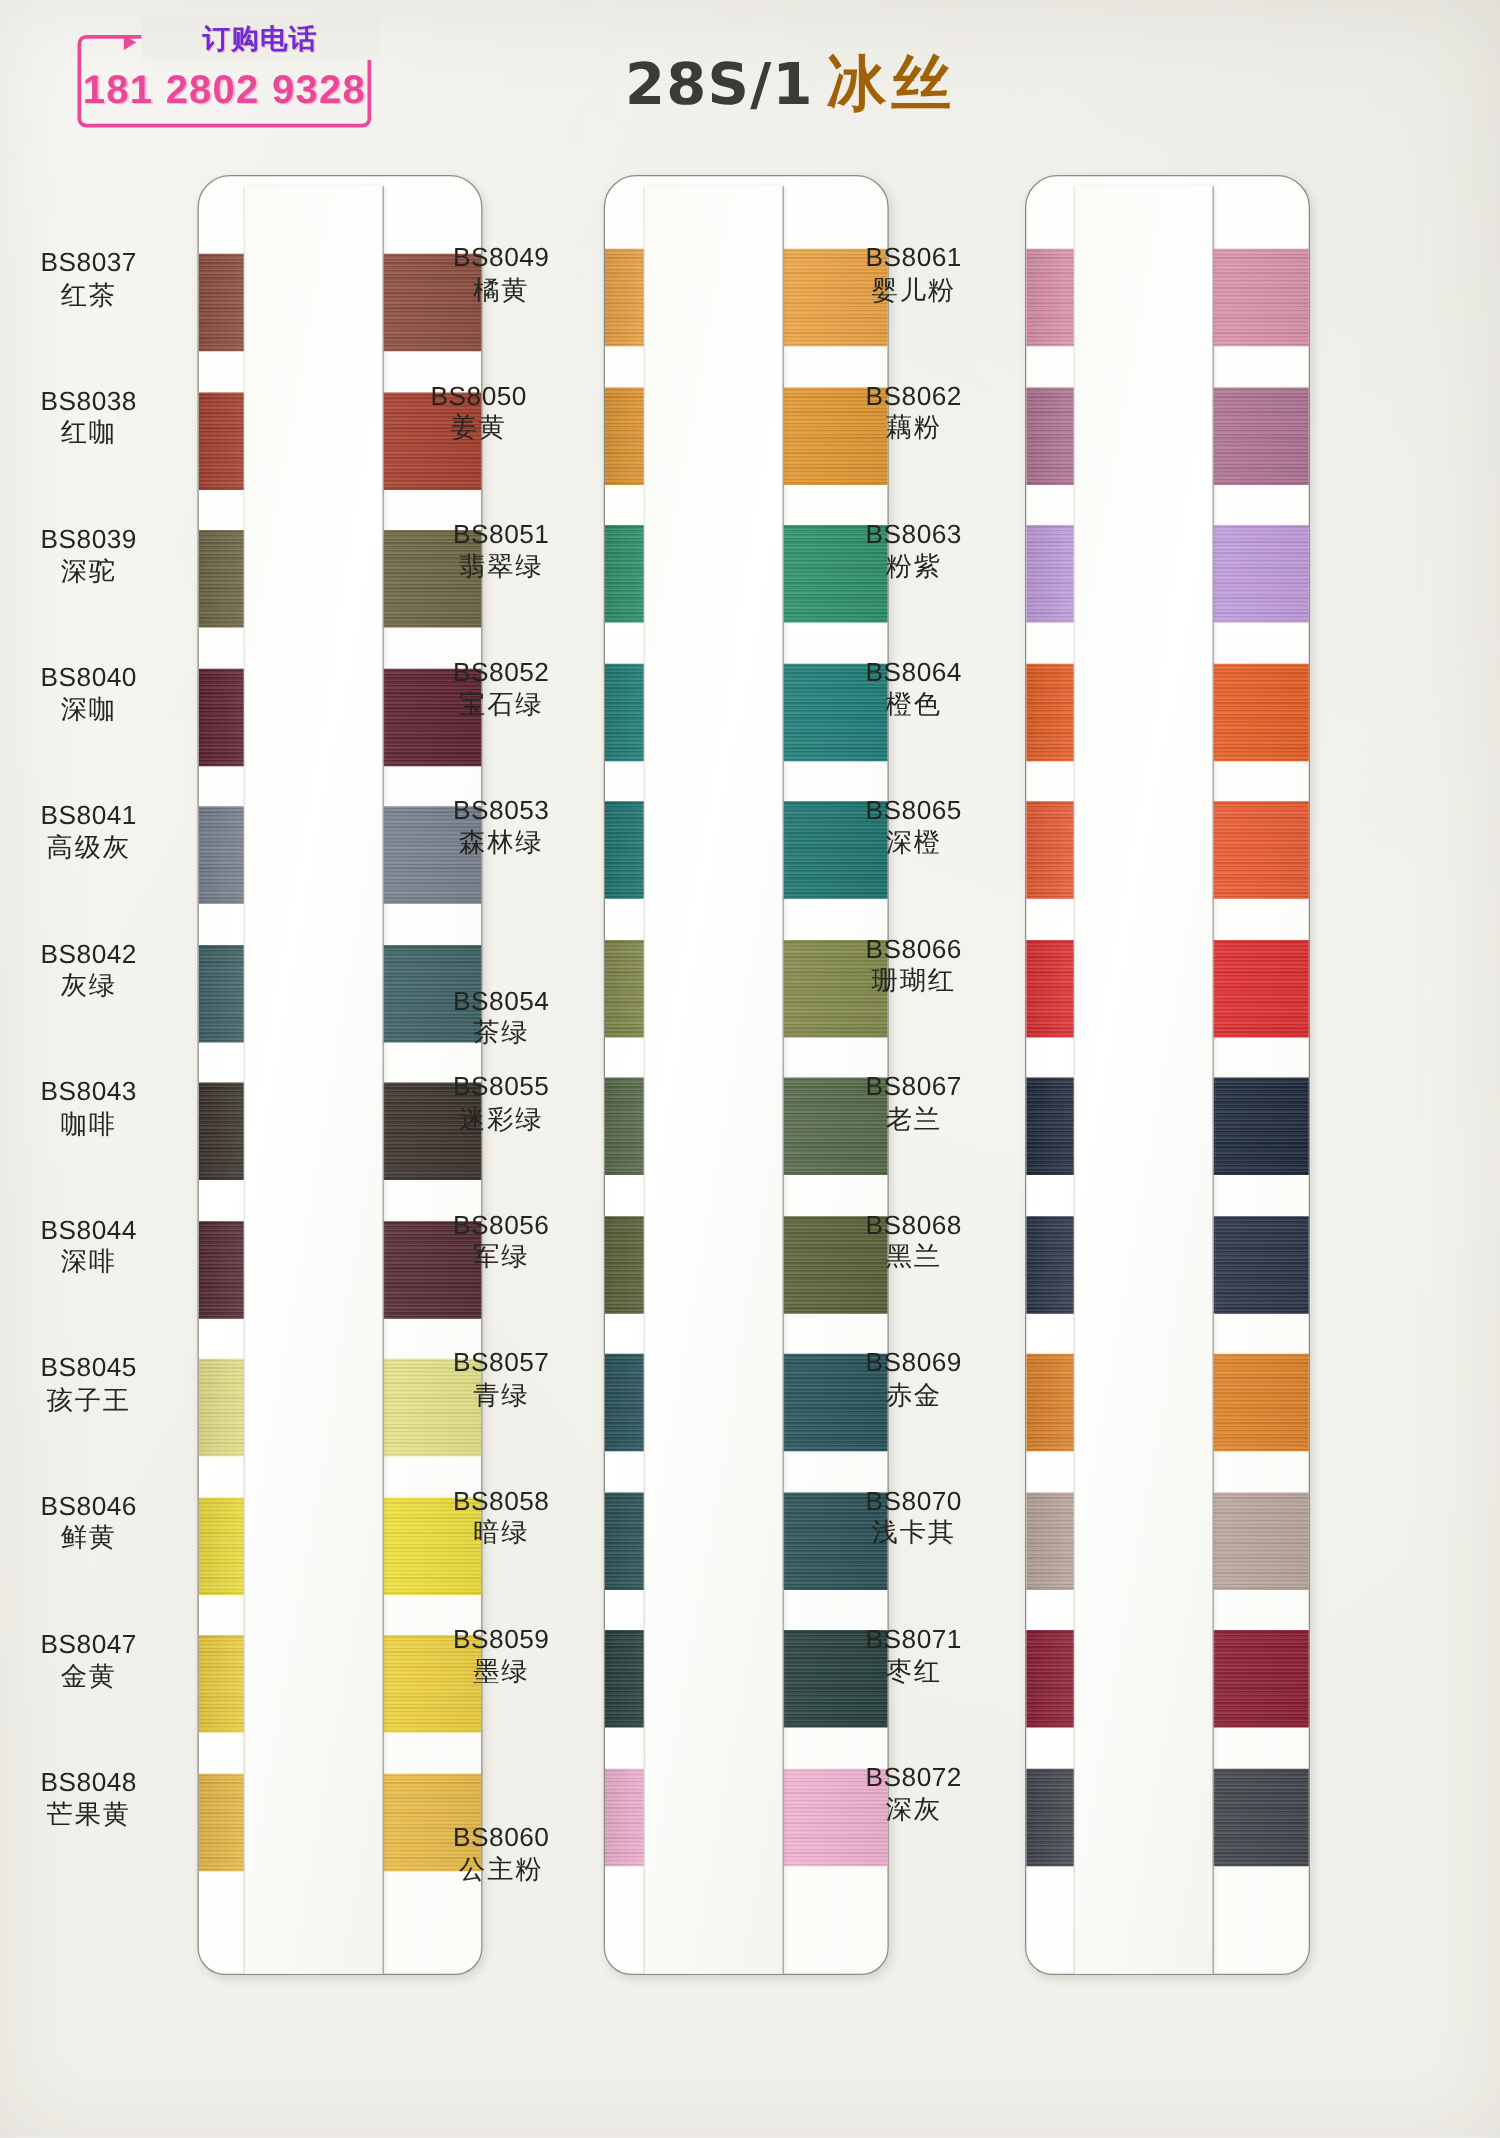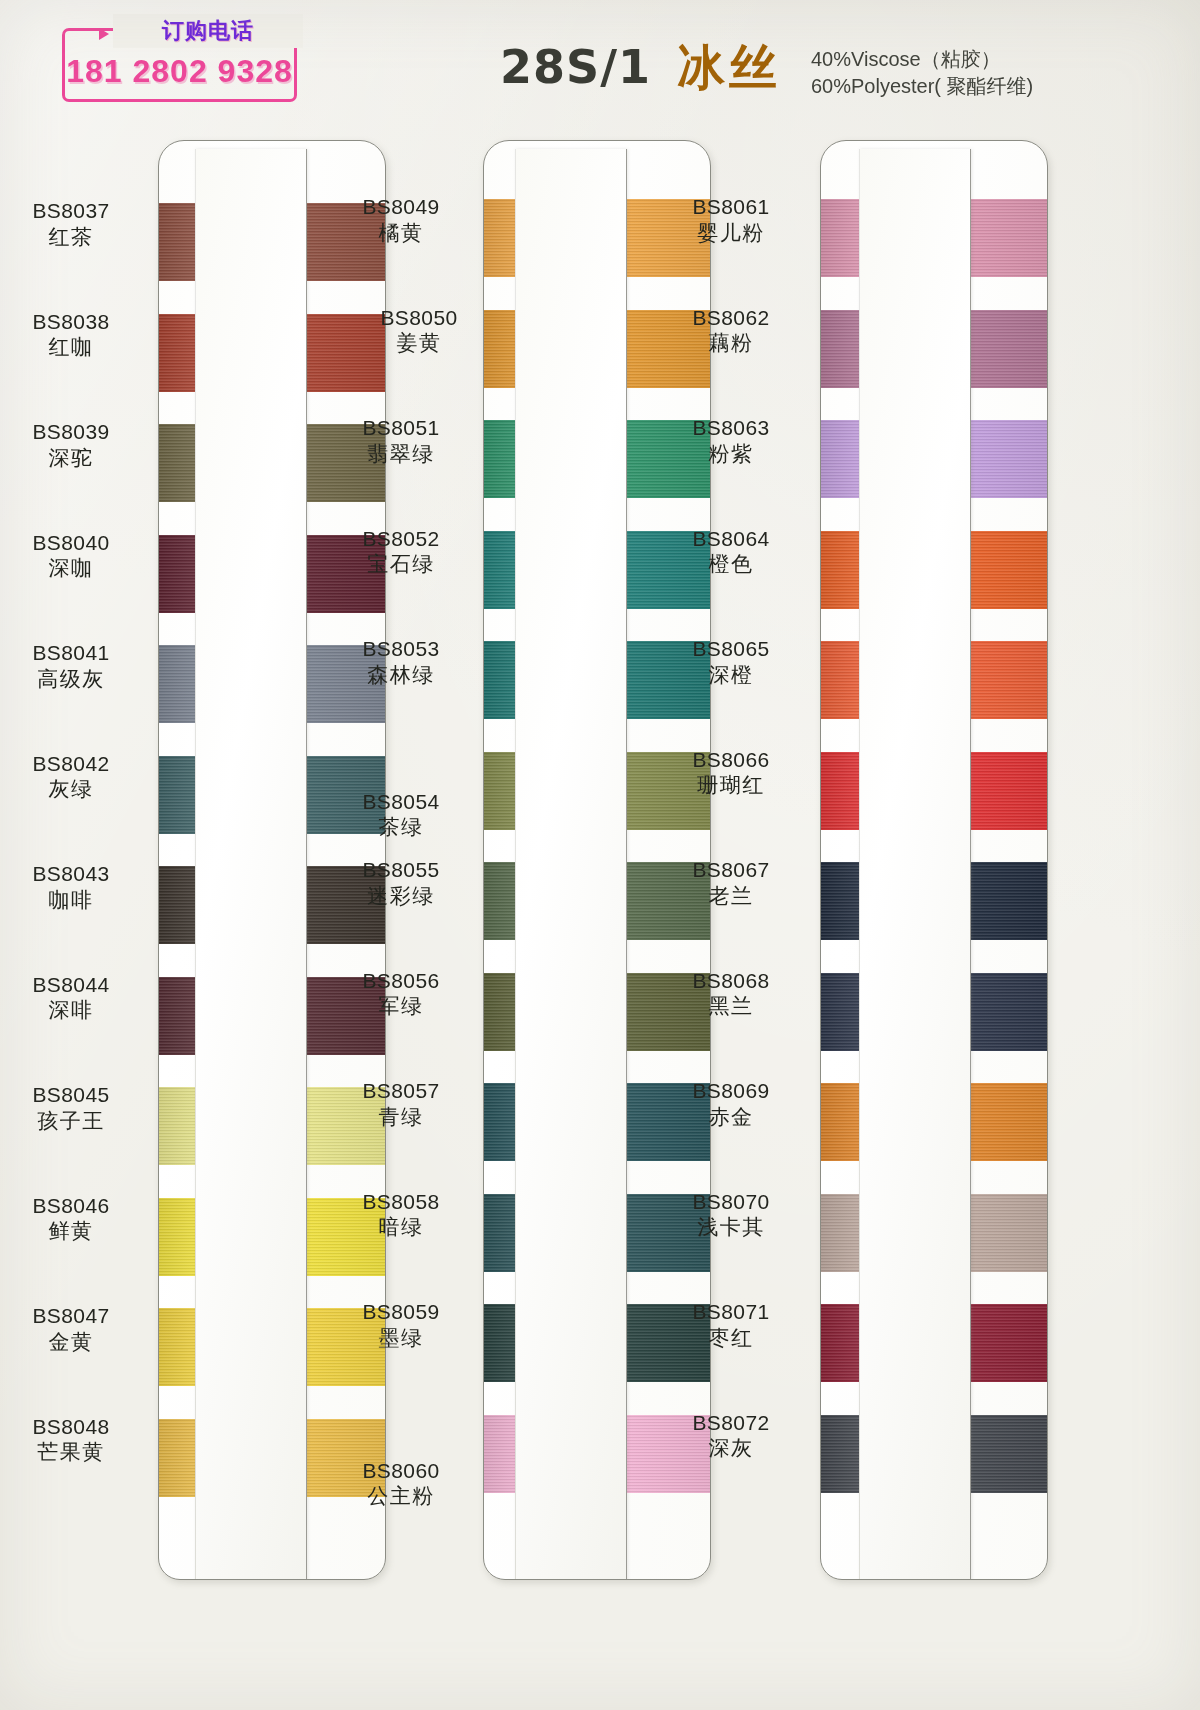--- a/index.html
+++ b/index.html
@@ -91,21 +91,20 @@
     line-height: 1;
     text-shadow: 1.5px 1.5px 0 rgba(236,72,153,0.3);
   }
 
   .title-block {
     position: absolute;
     left: 500px;
     top: 44px;
     display: flex;
     align-items: flex-start;
-    gap: 16px;
   }
   .title-main {
     font-size: 46px;
     font-weight: bold;
     color: #3a3c35;
     letter-spacing: 1px;
     line-height: 1;
     font-family: "DejaVu Sans", "Liberation Sans", sans-serif;
   }
   .title-cn {
@@ -254,24 +253,20 @@
     <span class="arrow-r"></span>
     <div class="phone-title-wrap">
       <span class="phone-title">订购电话</span>
     </div>
     <div class="phone-number">181 2802 9328</div>
   </div>
 
   <div class="title-block">
     <span class="title-main">28S/1</span>
     <span class="title-cn">冰丝</span>
-    <div class="composition">
-      <div>40%Viscose（粘胶）</div>
-      <div>60%Polyester( 聚酯纤维)</div>
-    </div>
   </div>
 </div>
 
 <div class="columns" id="columns">
     <div class="column col-0" style="left: 0px; width: 1200px;">
       <div class="card c0" style="left: 158px;">
         <div class="swatches">
           <div class="swatch" title="BS8037 红茶" style="top: 62px; height: 78px; background: rgb(141, 78, 63);"></div>
           <div class="swatch" title="BS8038 红咖" style="top: 172.5px; height: 78px; background: rgb(168, 64, 46);"></div>
           <div class="swatch" title="BS8039 深驼" style="top: 283px; height: 78px; background: rgb(110, 102, 69);"></div>
@@ -354,21 +349,21 @@
           <div class="swatch" title="BS8059 墨绿" style="top: 1163px; height: 78px; background: rgb(39, 65, 62);"></div>
           <div class="swatch" title="BS8060 公主粉" style="top: 1273.5px; height: 78px; background: rgb(243, 179, 211);"></div>
         </div>
         <div class="label-strip s1"></div>
       </div>
       <div class="labels" style="width: 1200px;">
         <div class="label lc1" style="left: 326px; top: 64px;">
           <div class="code">BS8049</div>
           <span class="name">橘黄</span>
         </div>
-        <div class="label lc1" style="left: 344px; top: 174.5px;">
+        <div class="label lc1" style="left: 308px; top: 174.5px;">
           <div class="code">BS8050</div>
           <span class="name">姜黄</span>
         </div>
         <div class="label lc1" style="left: 326px; top: 285px;">
           <div class="code">BS8051</div>
           <span class="name">翡翠绿</span>
         </div>
         <div class="label lc1" style="left: 326px; top: 395.5px;">
           <div class="code">BS8052</div>
           <span class="name">宝石绿</span>

